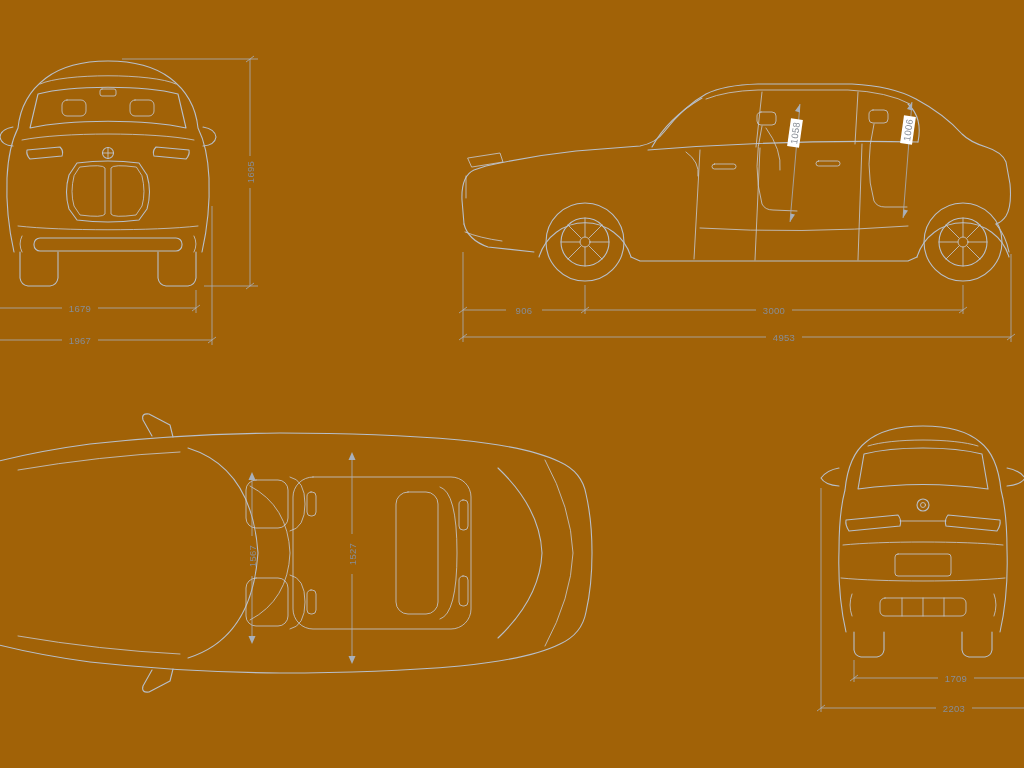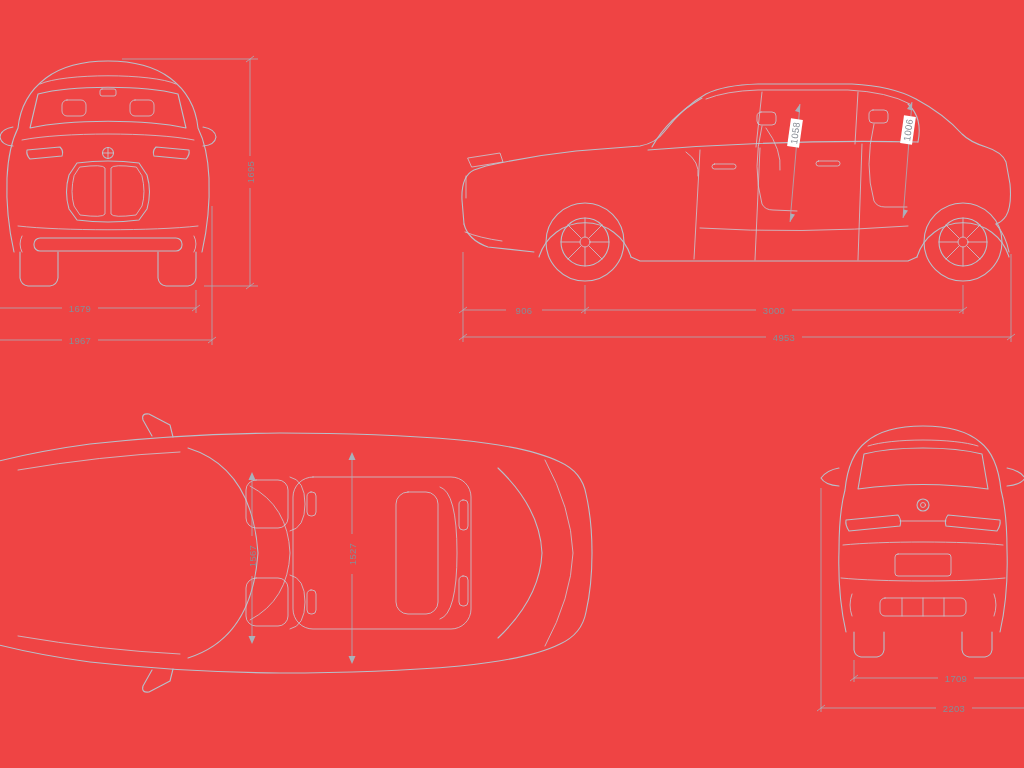--- a/index.html
+++ b/index.html
@@ -1,17 +1,17 @@
 <!DOCTYPE html>
 <html><head>
 <meta charset="utf-8">
 <style>
   html,body{margin:0;padding:0;background:#fff;}
   .canvas{
-    position:relative;width:1024px;height:768px;background:#ef4444;
+    position:relative;width:1024px;height:768px;background:#a16207;
     overflow:hidden;font-family:"Liberation Sans",sans-serif;
   }
   svg{display:block;}
   .car{fill:none;stroke:#b8bfc9;stroke-width:1.1;stroke-linecap:round;stroke-linejoin:round;}
   .car2{fill:none;stroke:#c6ccd5;stroke-width:.8;stroke-linecap:round;stroke-linejoin:round;}
   .dim{fill:none;stroke:#a9b0ba;stroke-width:.8;}
   .dimtext{font-family:"Liberation Sans",sans-serif;font-size:9.5px;fill:#878d96;letter-spacing:.3px;}
   .arrow{fill:#a9b0ba;stroke:none;}
   .halo{fill:#ffffff;}
 </style>

